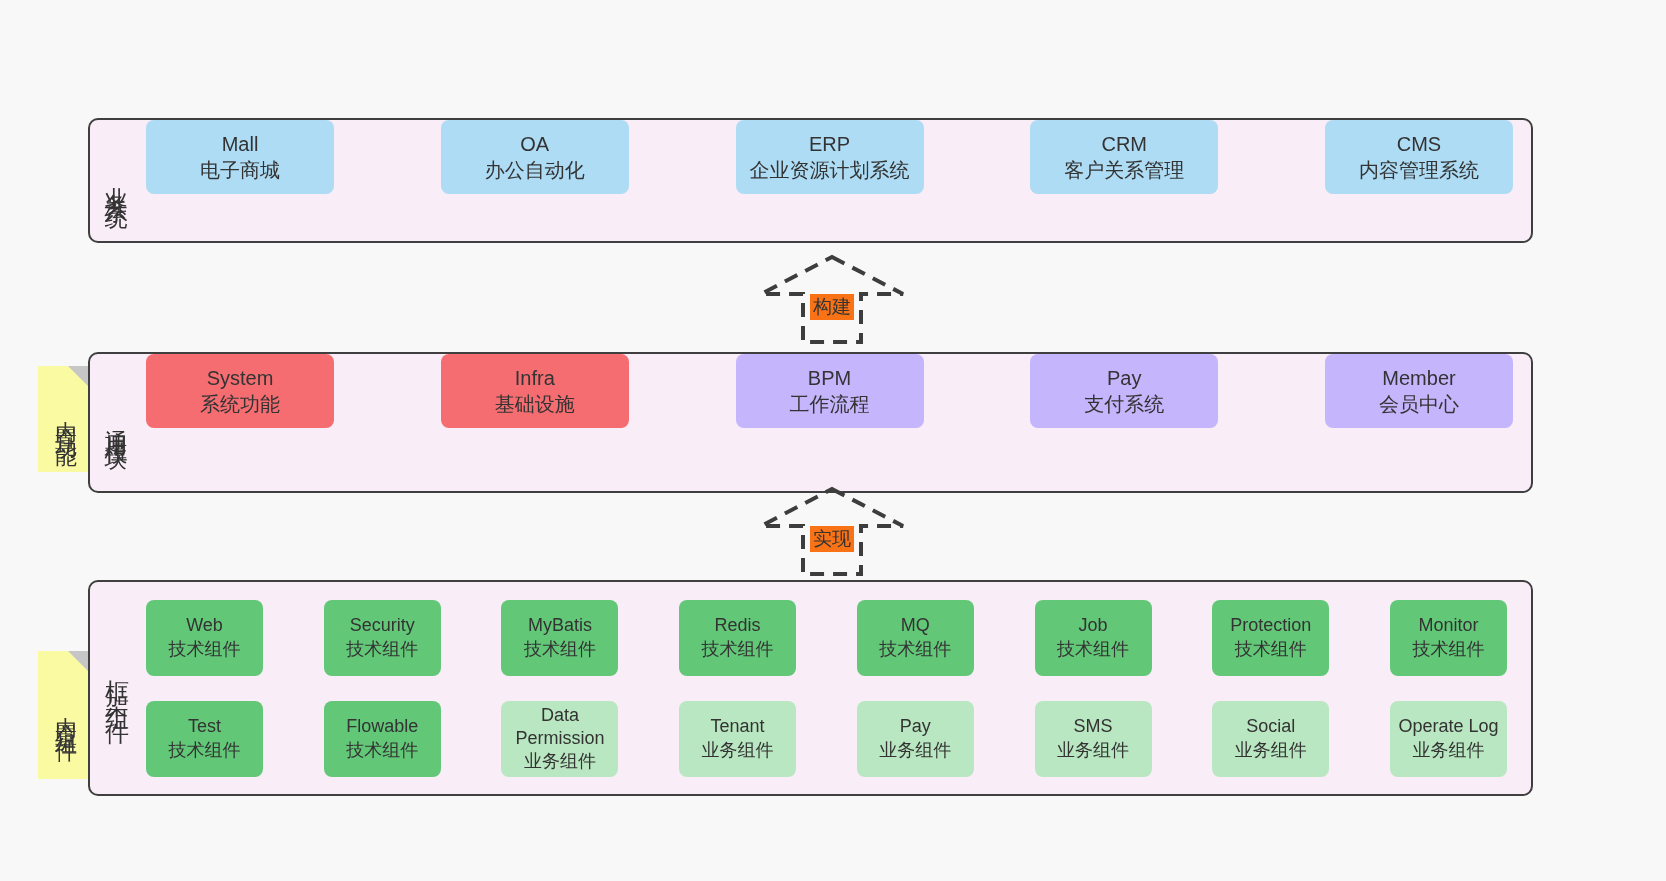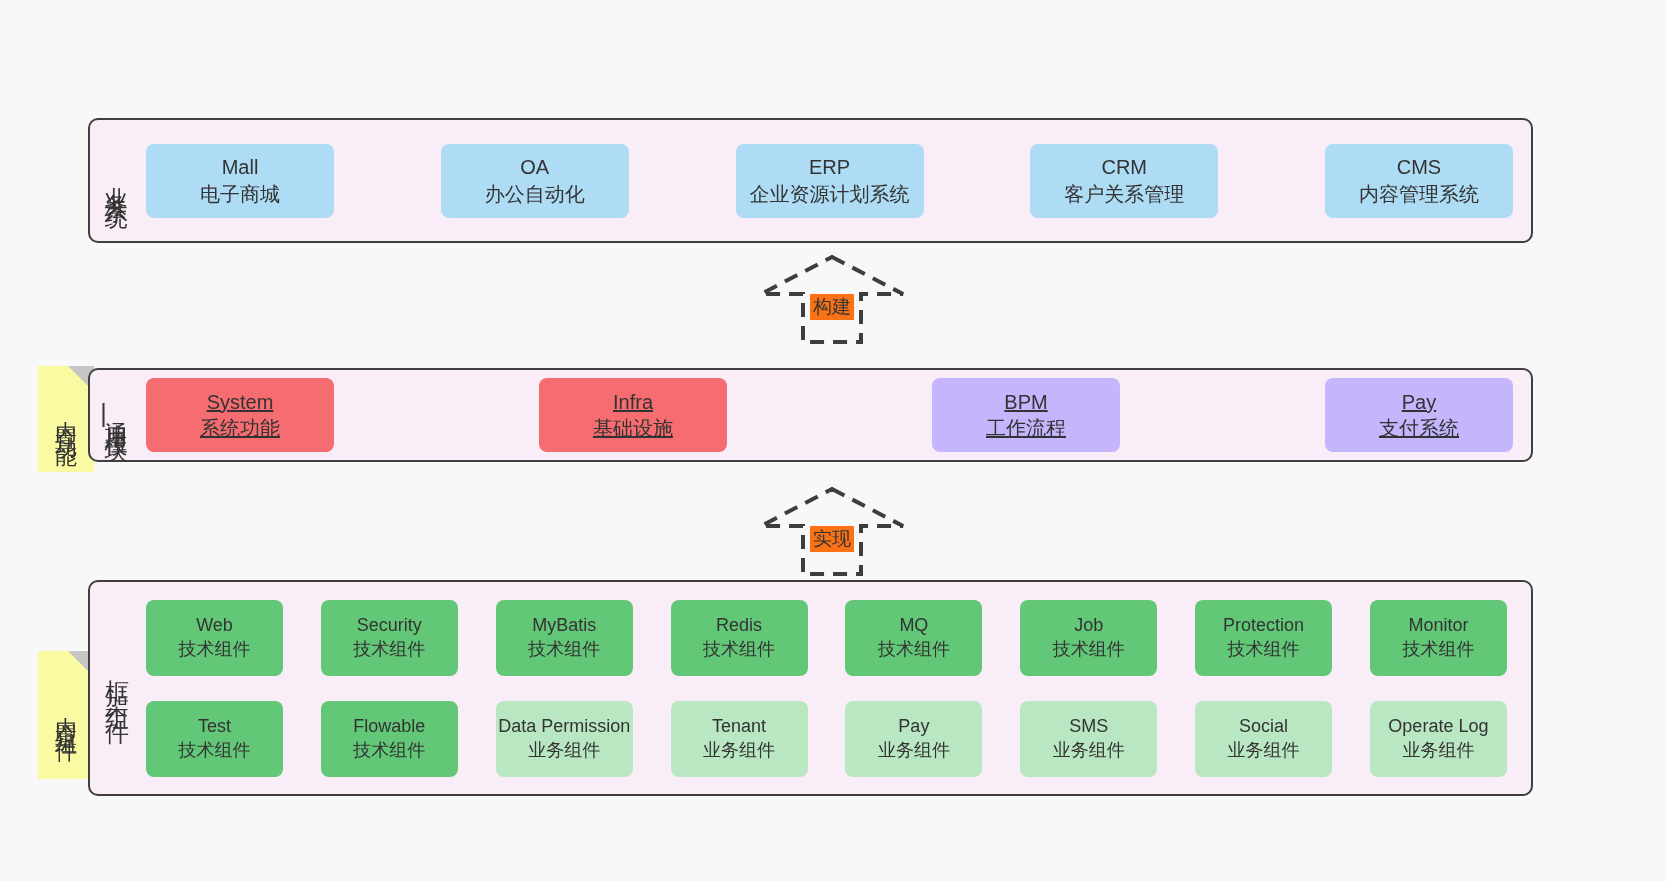--- a/index.html
+++ b/index.html
@@ -7,48 +7,48 @@
     width:1666px; height:881px; position:relative; overflow:hidden;
     background:#f8f8f8; color:#333;
     font-family:"Liberation Sans", sans-serif;
   }
   .layer {
     position:absolute; left:88px; width:1445px; box-sizing:border-box;
     background:#f9edf7; border:2px solid #3f3f3f; border-radius:10px;
     display:flex; z-index:1;
   }
   #layer-business   { top:118px; height:125px; }
-  #layer-modules    { top:368px; height:94px;text-decoration:underline; }
+  #layer-modules    { top:352px; height:141px; }
   #layer-components { top:580px; height:216px; }
 
   .layer-label {
     flex:none; width:54px; display:flex; align-items:center; justify-content:center;
     writing-mode:vertical-rl; text-orientation:upright;
     font-size:23px; letter-spacing:6px; color:#333;
   }
   #layer-components .layer-label { font-size:24px; letter-spacing:14px; }
 
   .boxes {
-    flex:1; display:flex; align-items:center; justify-content:space-between;
+    flex:1; display:flex; align-items:flex-start; justify-content:space-between;
     padding:0 18px 0 2px;
     gap:29px;
   }
   .box {
     box-sizing:border-box; border-radius:8px;
     display:flex; flex-direction:column; align-items:center; justify-content:center;
     text-align:center; line-height:1.32; font-size:20px;
   }
   #layer-business .box, #layer-modules .box { width:188px; height:74px; }
 
   .boxes-col {
     flex:1; display:flex; flex-direction:column; justify-content:center;
     gap:25px; padding:0 24px 0 2px;
   }
   .boxes-col .row { display:flex; justify-content:space-between; }
-  #layer-components .box { width:137px; height:76px; font-size:18px; line-height:1.28; }
+  #layer-components .box { width:117px; height:76px; font-size:18px; line-height:1.28; }
 
   .blue  { background:#aedcf5; }
   .red   { background:#f56d71; }
   .pink  { background:#c4b5fd; }
   .green { background:#62c878; }
   .lightgreen { background:#b9e7c1; }
 
   .note {
     position:absolute; width:56px; background:#fafaa3; z-index:0;
   }
@@ -130,20 +130,24 @@
       <div>基础设施</div>
     </div>
     <div class="box pink">
       <div>BPM</div>
       <div>工作流程</div>
     </div>
     <div class="box pink">
       <div>Pay</div>
       <div>支付系统</div>
     </div>
+    <div class="box pink">
+      <div>Member</div>
+      <div>会员中心</div>
+    </div>
   </div>
 </div>
 
 <div class="arrow" id="arrow-implement">
   <svg width="150" height="92" viewBox="0 0 150 92">
     <polygon points="75,3 146,40 104,40 104,88 46,88 46,40 4,40" fill="none" stroke="#3d3d3d" stroke-width="4" stroke-dasharray="14 9"></polygon>
   </svg>
   <div class="arrow-label">实现</div>
 </div>
 

